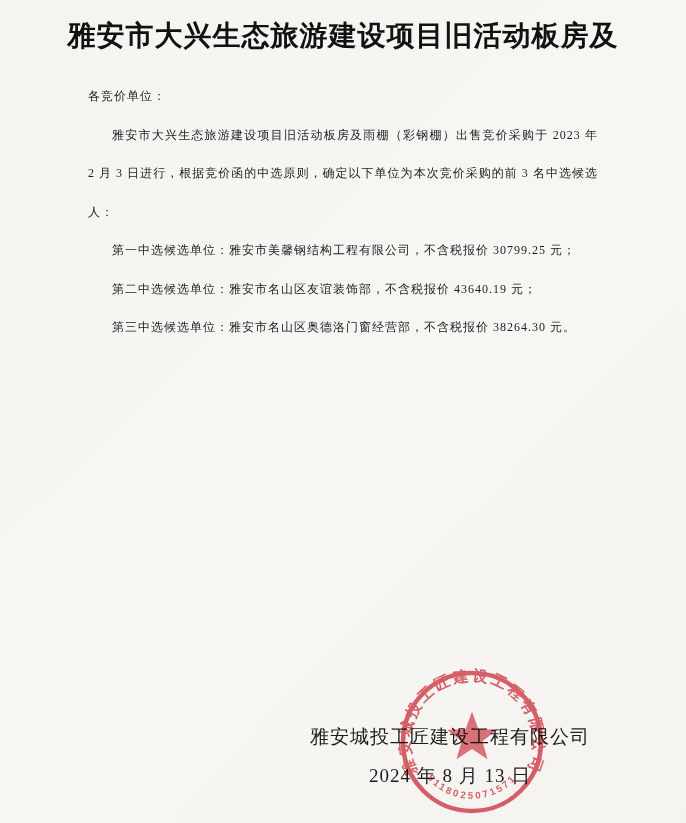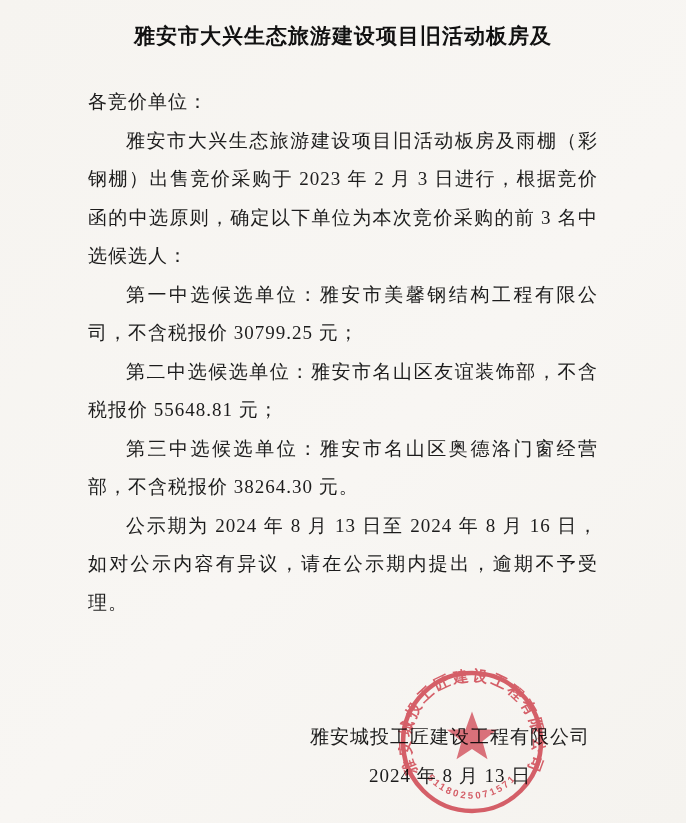--- a/index.html
+++ b/index.html
@@ -16,30 +16,30 @@
     overflow: hidden;
     font-family: "Liberation Serif", serif;
     color: #1c1c1c;
   }
   .title {
     margin: 0;
     padding-top: 16px;
     text-align: center;
     font-family: "Liberation Sans", sans-serif;
     font-weight: 700;
-    font-size: 21px;
+    font-size: 28px;
     line-height: 39px;
     color: #111;
     letter-spacing: 1px;
   }
   .title .title-line { display: block; }
   .content {
-    margin: 28px 88px 0 88px;
+    margin: 22px 88px 0 88px;
     width: 510px;
-    font-size: 19px;
+    font-size: 12px;
     line-height: 38.5px;
     letter-spacing: 1px;
     text-align: justify;
   }
   .content p { margin: 0; }
   .para { text-indent: 2em; }
   .signature {
     position: absolute;
     top: 718px;
     right: 96px;
@@ -81,23 +81,22 @@
 <div class="page">
 
   <h1 class="title">
     <span class="title-line">雅安市大兴生态旅游建设项目旧活动板房及</span>
   </h1>
 
   <div class="content">
     <p class="salutation">各竞价单位：</p>
     <p class="para">雅安市大兴生态旅游建设项目旧活动板房及雨棚（彩钢棚）出售竞价采购于 2023 年 2 月 3 日进行，根据竞价函的中选原则，确定以下单位为本次竞价采购的前 3 名中选候选人：</p>
     <p class="para">第一中选候选单位：雅安市美馨钢结构工程有限公司，不含税报价 30799.25 元；</p>
-    <p class="para">第二中选候选单位：雅安市名山区友谊装饰部，不含税报价 55648.81 元；</p>
+    <p class="para">第二中选候选单位：雅安市名山区友谊装饰部，不含税报价 43640.19 元；</p>
     <p class="para">第三中选候选单位：雅安市名山区奥德洛门窗经营部，不含税报价 38264.30 元。</p>
-    <p class="para">公示期为 2024 年 8 月 13 日至 2024 年 8 月 16 日，如对公示内容有异议，请在公示期内提出，逾期不予受理。</p>
   </div>
 
   <div class="signature">
     <div>雅安城投工匠建设工程有限公司</div>
     <div>2024 年 8 月 13 日</div>
   </div>
 
   <svg class="seal" viewBox="0 0 146 146" aria-hidden="true">
     <circle class="seal-ring" cx="73" cy="73" r="68" stroke="#d5404e"></circle>
     <polygon class="seal-star" points="73,43 79.3,60.3 97.7,61 83.3,72.3 88.3,90 73,79.8 57.7,90 62.7,72.3 48.3,61 66.7,60.3" fill="#d5404e"></polygon>

